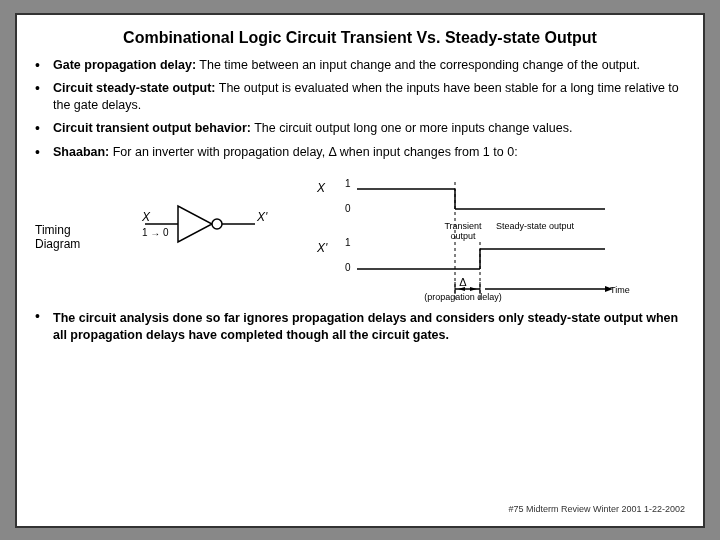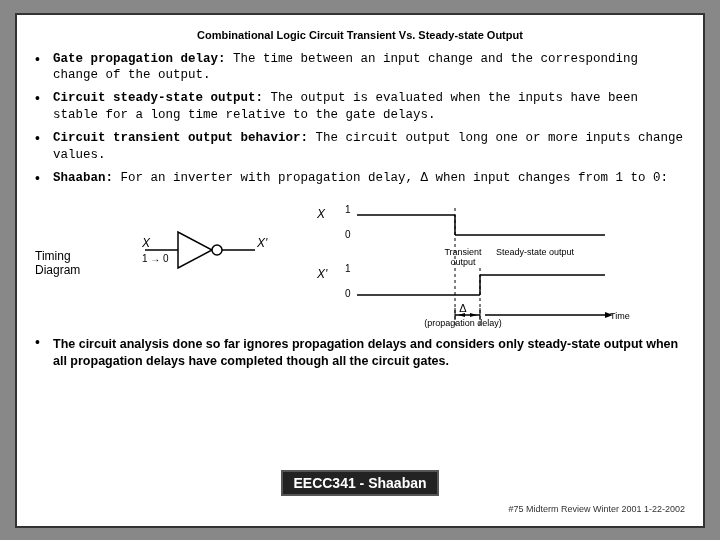--- a/index.html
+++ b/index.html
@@ -16,21 +16,21 @@
       width: 690px;
       height: 515px;
       background: white;
       border: 2px solid #333;
       padding: 14px 18px 10px 18px;
       position: relative;
       display: flex;
       flex-direction: column;
     }
     .title {
-      font-size: 11px;
+      font-size: 16px;
       font-weight: bold;
       text-align: center;
       margin-bottom: 10px;
       font-family: Arial, sans-serif;
     }
     .bullet-list {
       list-style: none;
       padding: 0;
       margin: 0;
     }
@@ -42,21 +42,20 @@
       font-family: Arial, sans-serif;
       line-height: 1.35;
     }
     .bullet-list li .bullet {
       min-width: 18px;
       font-size: 14px;
       margin-top: -1px;
     }
     .bullet-list li .text {
       flex: 1;
-      font-family: Liberation Mono, monospace;
     }
     .bold { font-weight: bold; }
     .diagram-area {
       display: flex;
       align-items: center;
       margin: 6px 0 4px 0;
       position: relative;
     }
     .timing-label {
       font-size: 12px;
@@ -216,18 +215,17 @@
     </div>
   </div>
 
   <div style="display:flex; align-items:flex-start; margin-bottom:4px;">
     <span style="min-width:18px; font-size:14px; font-family:Arial,sans-serif;">•</span>
     <span class="last-bullet bold">The circuit analysis done so far ignores propagation delays and considers only steady-state output when all propagation delays have completed though all the circuit gates.</span>
   </div>
 
   <div class="footer-bar">
     <div style="flex:1"></div>
-    <div class="footer-box">EECC341 - Shaaban</div>
     <div style="flex:1; text-align:right;margin-top:47px;">
       <span class="footer-small">#75  Midterm Review  Winter 2001  1-22-2002</span>
     </div>
   </div>
 </div>
 
 </body></html>

